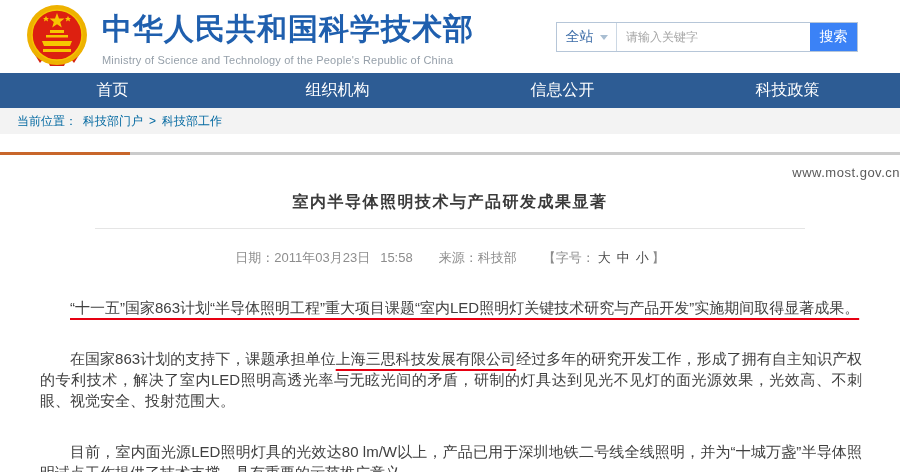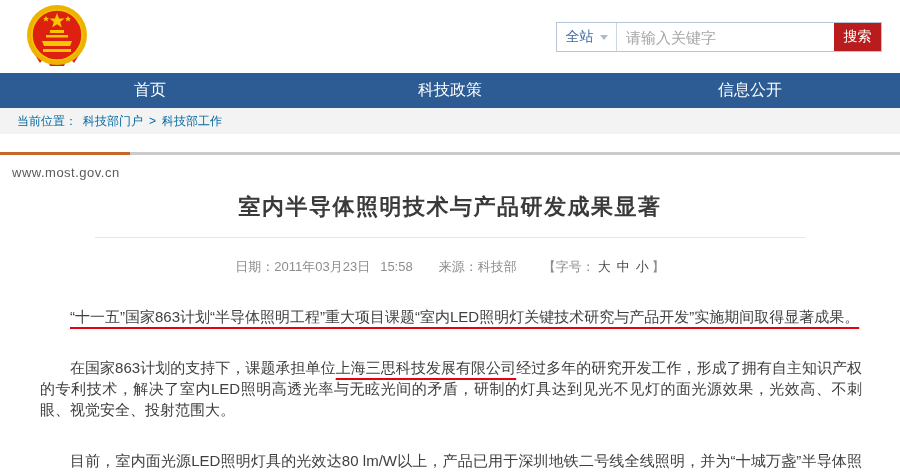--- a/index.html
+++ b/index.html
@@ -5,44 +5,44 @@
   * { margin:0; padding:0; box-sizing:border-box; }
   html,body { width:900px; height:472px; background:#fff; font-family:"Liberation Sans", sans-serif; overflow:hidden; }
 
   
   .header { position:relative; height:73px; background:#fff; }
   .emblem { position:absolute; left:24px; top:3px; }
   .brand { position:absolute; left:102px; top:9px; }
   .brand-title { font-size:30px; font-weight:bold; color:#1f5fae; letter-spacing:1px; white-space:nowrap; }
   .brand-sub { font-size:11px; color:#96a0aa; margin-top:4px; letter-spacing:0.2px; white-space:nowrap; }
 
-  .search { position:absolute; left:556px; top:22px; width:326px; height:30px; display:flex; border:1px solid #b6c6d8; background:#fff; }
+  .search { position:absolute; left:556px; top:22px; width:302px; height:30px; display:flex; border:1px solid #b6c6d8; background:#fff; }
   .search-scope { width:60px; display:flex; align-items:center; justify-content:center; gap:6px; border-right:1px solid #ccd8e4; color:#3d6da8; font-size:14px; cursor:pointer; }
   .scope-arrow { width:0; height:0; border-left:4px solid transparent; border-right:4px solid transparent; border-top:5px solid #a9bed2; }
-  .search-input { flex:1; border:none; outline:none; padding:0 9px; font-size:15px; color:#0f172a; font-family:Liberation Sans, sans-serif; }
+  .search-input { flex:1; border:none; outline:none; padding:0 9px; font-size:12px; color:#0f172a; font-family:Liberation Sans, sans-serif; }
   .search-input::placeholder { color:#a6a6a6; }
-  .search-btn { width:47px; background:#b91c1c; color:#fff; font-size:14px; border:none; cursor:pointer; font-family:"Liberation Sans",sans-serif; }
+  .search-btn { width:47px; background:#3b82f6; color:#fff; font-size:14px; border:none; cursor:pointer; font-family:"Liberation Sans",sans-serif; }
 
   
   .nav { height:35px; background:#2d5c94; display:flex;justify-content:center; }
   .nav-item { flex:1; display:flex; align-items:center; justify-content:center; color:#fff; font-size:16px; cursor:pointer; }
 
   
   .crumbbar { height:26px; background:#f3f3f3; display:flex; align-items:center; padding-left:17px; font-size:12px; color:#0369a1; }
   .crumbbar span { margin-right:6px; }
   .crumb-link { cursor:pointer;font-family:Liberation Mono, monospace; }
 
   
   .rule { margin-top:18px; height:3px; display:flex; }
   .rule-orange { width:130px; background:#c8662a; }
   .rule-gray { flex:1; background:#cbcbcb; }
-  .watermark { margin:10px 0 0 12px; font-size:13px; color:#5a5a5a; letter-spacing:0.5px; }
+  .watermark { margin:10px 0 0 12px; font-size:13px; color:#5a5a5a; letter-spacing:0.5px;text-align:right; }
 
   
-  .article-title { margin-top:12px; text-align:center; font-family:"Liberation Serif", serif; font-size:22px; font-weight:bold; color:#3a3a3a; letter-spacing:1.5px; }
+  .article-title { margin-top:12px; text-align:center; font-family:"Liberation Serif", serif; font-size:16px; font-weight:bold; color:#3a3a3a; letter-spacing:1.5px; }
   .title-rule { width:710px; margin:15px auto 0; border-top:1px solid #e5e5e5; }
   .meta { margin-top:20px; text-align:center; font-size:13px; color:#8d8d8d; }
   .meta .gap-s { display:inline-block; width:10px; }
   .meta .gap-l { display:inline-block; width:26px; }
   .fs-link { color:#4a4a4a; margin:0 3px; cursor:pointer; }
 
   .body-text { padding:0 38px 0 40px; font-size:15px; color:#404040; line-height:21px; text-align:justify; }
   .body-text p { text-indent:2em; margin-top:30px; }
   .body-text p.first { }
   .red-underline { text-decoration:underline; text-decoration-color:#e60012; text-decoration-thickness:2px; text-underline-offset:5px; }
@@ -64,35 +64,40 @@
     <polygon points="33,10 35,15.5 40.5,15.5 36.2,19 37.8,24.5 33,21.3 28.2,24.5 29.8,19 25.5,15.5 31,15.5" fill="#f7c600"></polygon>
     <polygon points="22,13 23,15 25,15 23.5,16.3 24,18.5 22,17.2 20,18.5 20.5,16.3 19,15 21,15" fill="#f7c600"></polygon>
     <polygon points="44,13 45,15 47,15 45.5,16.3 46,18.5 44,17.2 42,18.5 42.5,16.3 41,15 43,15" fill="#f7c600"></polygon>
 
     <rect x="26" y="27" width="14" height="3" fill="#f7c600"></rect>
     <rect x="22" y="32" width="22" height="2.5" fill="#f7c600"></rect>
     <polygon points="18,38 48,38 46,43 20,43" fill="#f7c600"></polygon>
     <rect x="19" y="46" width="28" height="3" fill="#f7c600"></rect>
   </svg>
 
+  <div class="brand">
+    <div class="brand-title">中华人民共和国科学技术部</div>
+    <div class="brand-sub">Ministry of Science and Technology of the People's Republic of China</div>
+  </div>
 
   <div class="search">
     <div class="search-scope">
       <span>全站</span>
       <span class="scope-arrow"></span>
     </div>
     <input class="search-input" type="text" placeholder="请输入关键字" style="">
     <button class="search-btn">搜索</button>
   </div>
 </div>
 
 <div class="nav">
   <div class="nav-item">首页</div>
+  <div class="nav-item">组织机构</div>
+  <div class="nav-item">信息公开</div>
   <div class="nav-item">科技政策</div>
-  <div class="nav-item">信息公开</div>
 </div>
 
 <div class="crumbbar">
   <span>当前位置：</span>
   <span class="crumb-link">科技部门户</span>
   <span>&gt;</span>
   <span class="crumb-link">科技部工作</span>
 </div>
 
 <div class="rule">

